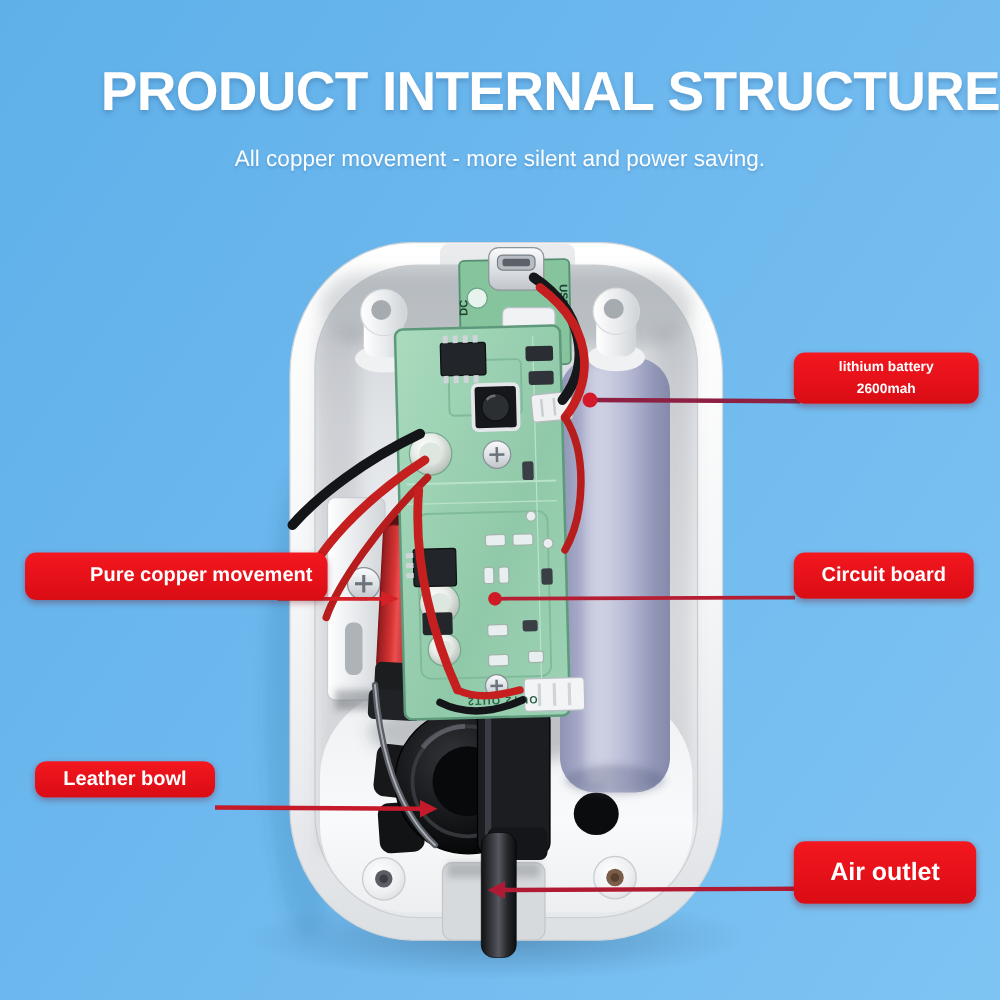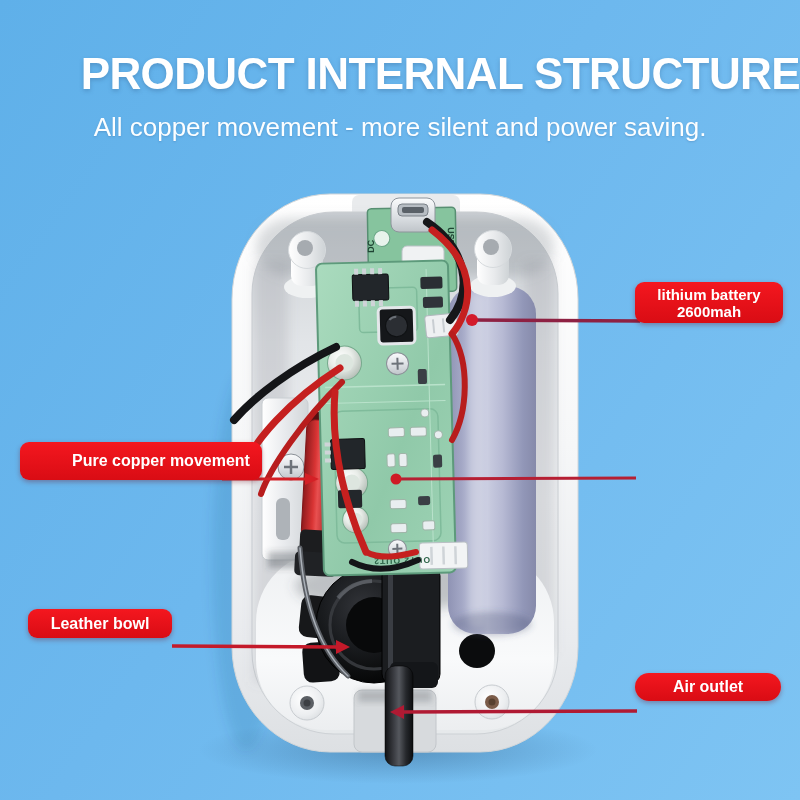--- a/index.html
+++ b/index.html
@@ -2,32 +2,32 @@
 <html><head>
 <meta charset="utf-8">
 <style>
   html,body{margin:0;padding:0;}
   body{width:800px;height:800px;overflow:hidden;font-family:"Liberation Sans",sans-serif;}
   .scene{position:relative;width:800px;height:800px;background:linear-gradient(125deg,#5fb0e9 0%,#6db8ee 45%,#7ec4f3 100%);overflow:hidden;}
   .title{position:absolute;top:49px;left:0;width:800px;text-align:right;color:#ffffff;
          font-size:44px;font-weight:bold;letter-spacing:-0.6px;white-space:nowrap;
          text-shadow:0 2px 4px rgba(60,110,160,.45);}
   .subtitle{position:absolute;top:113px;left:0;width:800px;text-align:center;color:#fcfeff;
-         font-size:26px;line-height:29px;text-shadow:0 1px 2px rgba(60,110,160,.35);}
+         font-size:18px;line-height:29px;text-shadow:0 1px 2px rgba(60,110,160,.35);}
   .device-svg{position:absolute;left:0;top:0;z-index:10;}
   svg text{font-family:"Liberation Sans",sans-serif;}
   .callout{position:absolute;z-index:50;background:linear-gradient(180deg,#f4171f,#d90c14);
          color:#fff;font-weight:bold;border-radius:9px;display:flex;align-items:center;
          justify-content:center;text-align:center;box-shadow:0 2px 5px rgba(110,10,25,.35);}
   .callout .l2{display:block;text-align:right;}
-  #co-battery{left:635px;top:282px;width:148px;height:41px;font-size:15px;line-height:17px;flex-direction:column;}
+  #co-battery{left:635px;top:282px;width:148px;height:41px;font-size:11px;line-height:17px;flex-direction:column;}
   #co-copper {left:20px; top:442px;width:202px;height:38px;font-size:16px;padding-left:40px;}
   #co-circuit{left:635px;top:442px;width:144px;height:37px;font-size:16px;}
   #co-leather{left:28px; top:609px;width:144px;height:29px;font-size:16px;}
-  #co-air    {left:635px;top:673px;width:146px;height:28px;font-size:16px;border-radius:20px;}
+  #co-air    {left:635px;top:673px;width:146px;height:50px;font-size:20px;}
 </style>
 </head>
 <body>
 
 <div class="scene">
 
   <div class="title">PRODUCT INTERNAL STRUCTURE</div>
   <div class="subtitle">
     <div>All copper movement - more silent and power saving.</div>
   </div>
@@ -323,16 +323,17 @@
         <polygon points="404,705 390,712 404,719" fill="#b01a33"></polygon>
       </g>
     </g>
   </svg>
 
   <div class="callout" id="co-battery">
     <span>lithium battery</span>
     <span class="l2">2600mah</span>
   </div>
   <div class="callout" id="co-copper">Pure copper movement</div>
+  <div class="callout" id="co-circuit">Circuit board</div>
   <div class="callout" id="co-leather">Leather bowl</div>
   <div class="callout" id="co-air">Air outlet</div>
 
 </div>
 
 </body></html>

